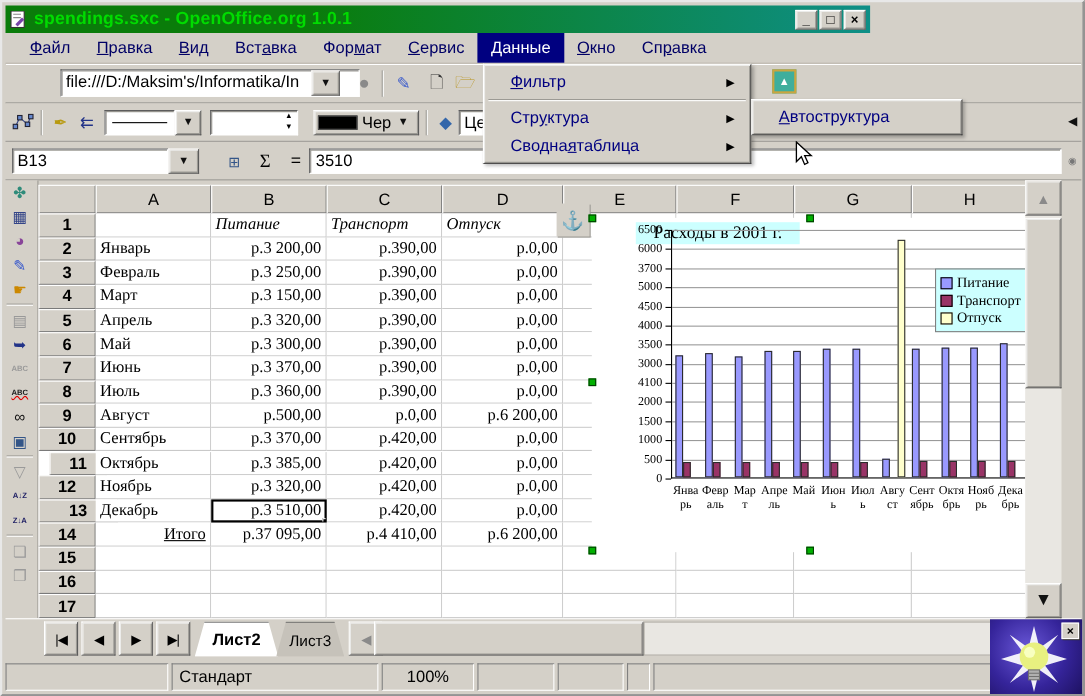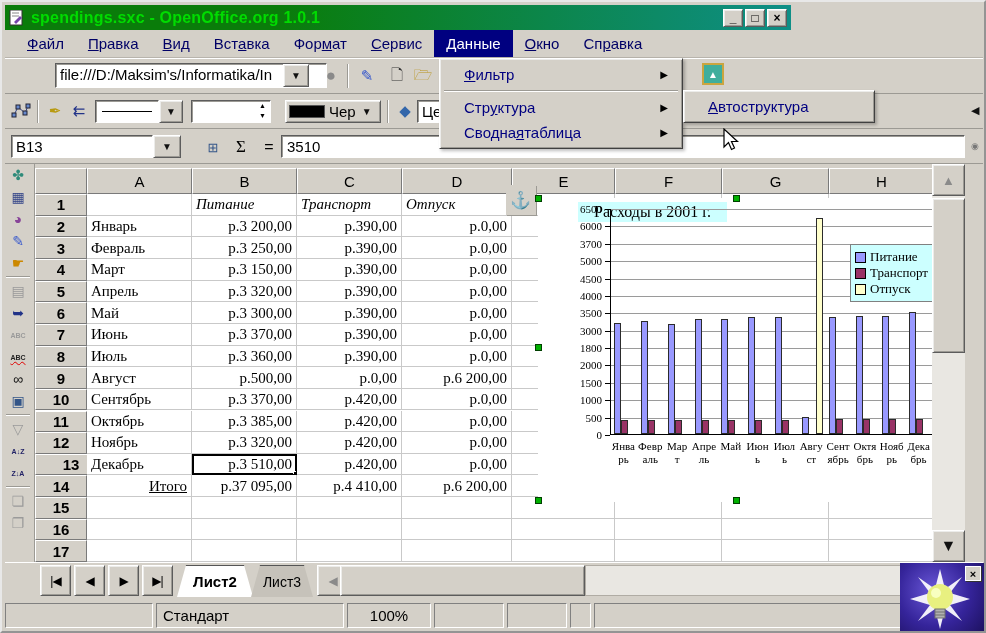--- a/index.html
+++ b/index.html
@@ -295,21 +295,21 @@
       <div class="gcell abs" style="left: 794px; top: 199.2px; width: 105px; height: 21.65px;"></div>
       <div class="ghead abs" style="left: 0px; top: 220.85px; width: 52px; height: 21.65px; font-weight: bold;">10</div>
       <div class="gcell abs" style="left: 52px; top: 220.85px; width: 105px; height: 21.65px;">Сентябрь</div>
       <div class="gcell abs num" style="left: 157px; top: 220.85px; width: 105px; height: 21.65px;">р.3 370,00</div>
       <div class="gcell abs num" style="left: 262px; top: 220.85px; width: 105px; height: 21.65px;">р.420,00</div>
       <div class="gcell abs num" style="left: 367px; top: 220.85px; width: 110px; height: 21.65px;">р.0,00</div>
       <div class="gcell abs" style="left: 477px; top: 220.85px; width: 103px; height: 21.65px;"></div>
       <div class="gcell abs" style="left: 580px; top: 220.85px; width: 107px; height: 21.65px;"></div>
       <div class="gcell abs" style="left: 687px; top: 220.85px; width: 107px; height: 21.65px;"></div>
       <div class="gcell abs" style="left: 794px; top: 220.85px; width: 105px; height: 21.65px;"></div>
-      <div class="ghead abs" style="left: 0px; top: 242.5px; width: 52px; height: 21.65px; font-weight: bold;">11</div>
+      <div class="ghead abs" style="left: 10px; top: 242.5px; width: 52px; height: 21.65px; font-weight: bold;">11</div>
       <div class="gcell abs" style="left: 52px; top: 242.5px; width: 105px; height: 21.65px;">Октябрь</div>
       <div class="gcell abs num" style="left: 157px; top: 242.5px; width: 105px; height: 21.65px;">р.3 385,00</div>
       <div class="gcell abs num" style="left: 262px; top: 242.5px; width: 105px; height: 21.65px;">р.420,00</div>
       <div class="gcell abs num" style="left: 367px; top: 242.5px; width: 110px; height: 21.65px;">р.0,00</div>
       <div class="gcell abs" style="left: 477px; top: 242.5px; width: 103px; height: 21.65px;"></div>
       <div class="gcell abs" style="left: 580px; top: 242.5px; width: 107px; height: 21.65px;"></div>
       <div class="gcell abs" style="left: 687px; top: 242.5px; width: 107px; height: 21.65px;"></div>
       <div class="gcell abs" style="left: 794px; top: 242.5px; width: 105px; height: 21.65px;"></div>
       <div class="ghead abs" style="left: 0px; top: 264.15px; width: 52px; height: 21.65px; font-weight: bold;">12</div>
       <div class="gcell abs" style="left: 52px; top: 264.15px; width: 105px; height: 21.65px;">Ноябрь</div>
@@ -374,21 +374,21 @@
       <div class="ylab" style="left: 30px; top: 232px;">0</div>
       <div class="ytick" style="top: 237px;"></div>
       <div class="ylab" style="left: 30px; top: 214.615px;">500</div>
       <div class="ytick" style="top: 219.615px;"></div>
       <div class="ylab" style="left: 30px; top: 197.231px;">1000</div>
       <div class="ytick" style="top: 202.231px;"></div>
       <div class="ylab" style="left: 30px; top: 179.846px;">1500</div>
       <div class="ytick" style="top: 184.846px;"></div>
       <div class="ylab" style="left: 30px; top: 162.462px;">2000</div>
       <div class="ytick" style="top: 167.462px;"></div>
-      <div class="ylab" style="left: 30px; top: 145.077px;">1800</div>
+      <div class="ylab" style="left: 30px; top: 145.077px;">4100</div>
       <div class="ytick" style="top: 150.077px;"></div>
       <div class="ylab" style="left: 30px; top: 127.692px;">3000</div>
       <div class="ytick" style="top: 132.692px;"></div>
       <div class="ylab" style="left: 30px; top: 110.308px;">3500</div>
       <div class="ytick" style="top: 115.308px;"></div>
       <div class="ylab" style="left: 30px; top: 92.9231px;">4000</div>
       <div class="ytick" style="top: 97.9231px;"></div>
       <div class="ylab" style="left: 30px; top: 75.5385px;">4500</div>
       <div class="ytick" style="top: 80.5385px;"></div>
       <div class="ylab" style="left: 30px; top: 58.1538px;">5000</div>

